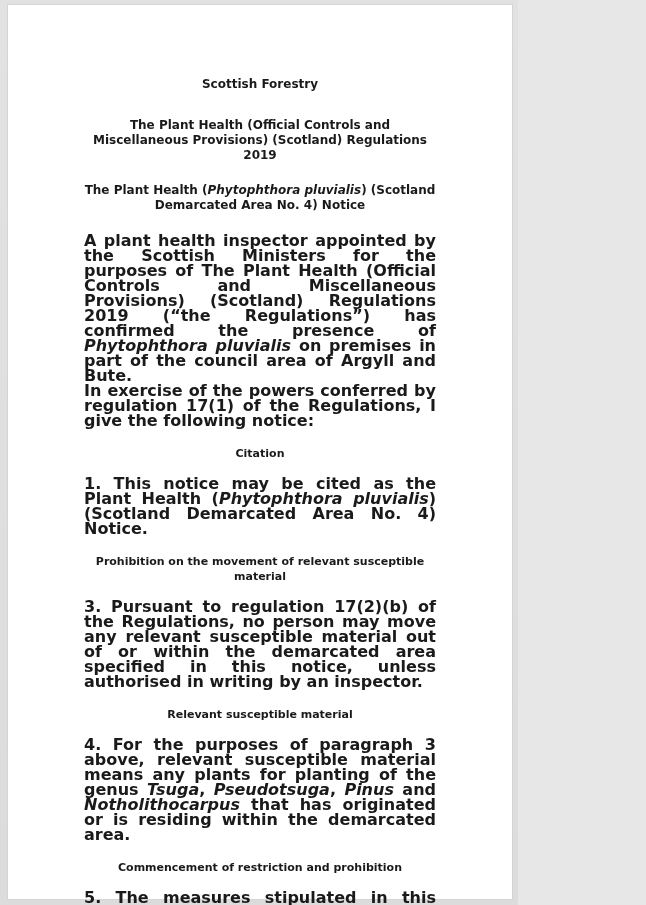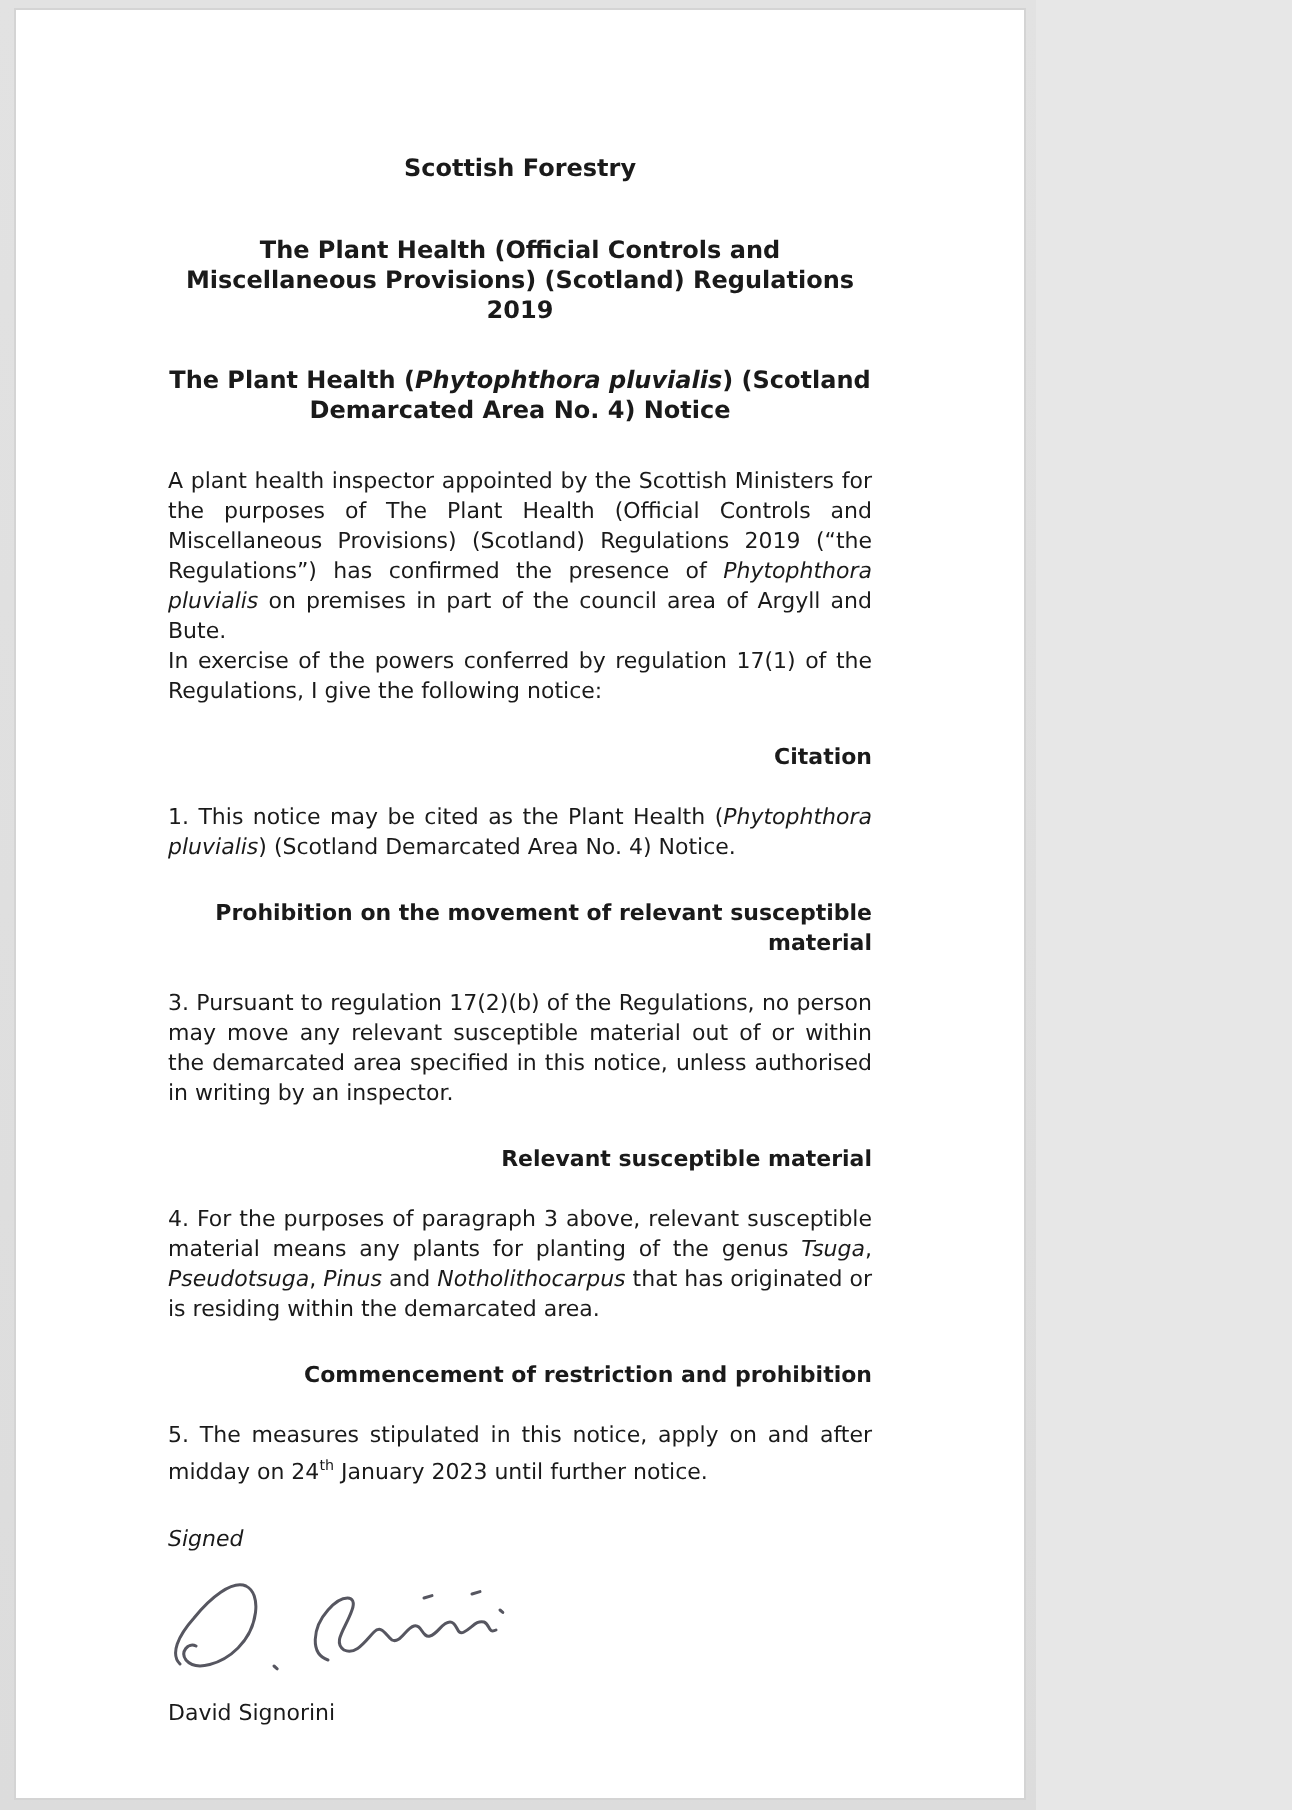--- a/index.html
+++ b/index.html
@@ -35,37 +35,38 @@
     margin: 0 0 26px 0;
   }
   .title-regulations, .title-notice {
     text-align: center;
     font-weight: bold;
     font-size: 12px;
     line-height: 15px;
     margin: 0 0 20px 0;
   }
   .body-text {
-    font-size: 11px;
+    font-size: 16px;
     line-height: 15px;
     text-align: justify;
     margin: 0 0 15px 0;
+    font-weight: bold;
   }
   .body-text.no-gap {
     margin-bottom: 0;
   }
   .intro-block {
     margin: 0 0 15px 0;
   }
   .sec-heading {
     font-size: 11px;
     line-height: 15px;
     font-weight: bold;
     margin: 18px 0 15px 0;
-    text-align: right;
+    text-align: center;
   }
   .seg-italic { font-style: italic; }
   .seg-sup { font-size: 0.65em; vertical-align: super; letter-spacing: 0; }
   .signed-label {
     font-size: 11px;
     line-height: 15px;
     margin: 18px 0 6px 0;
     font-style: italic;
   }
   .signature-wrap {

